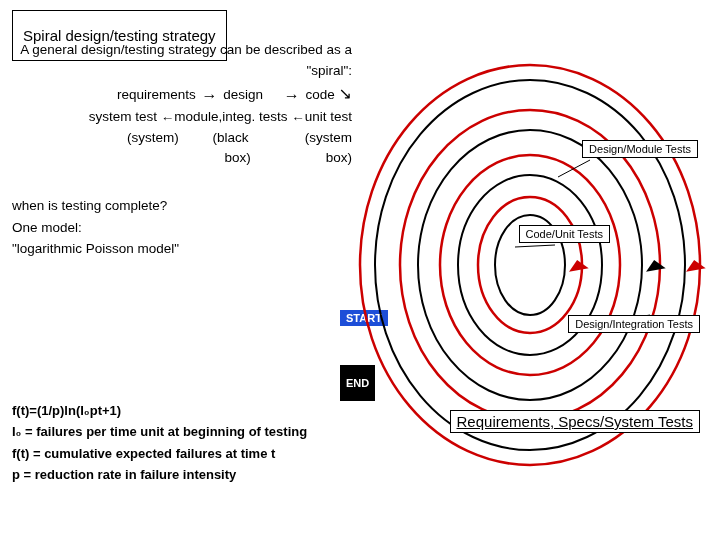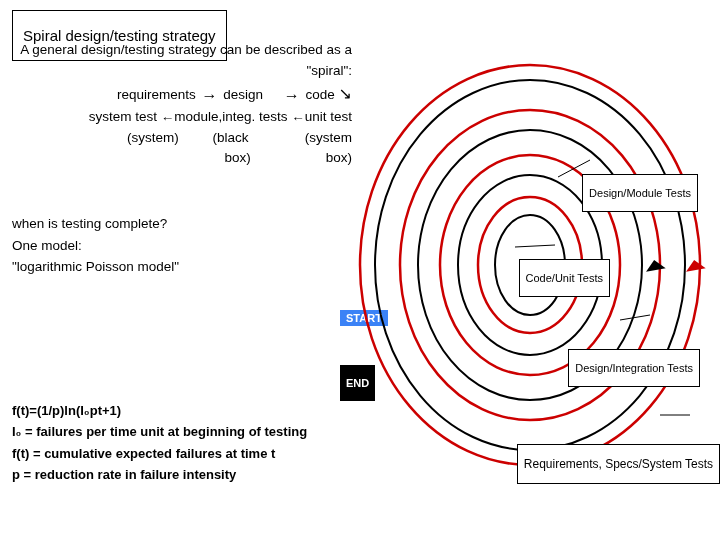--- a/index.html
+++ b/index.html
@@ -31,30 +31,30 @@
     }
 
     .intro-text {
       font-size: 13.5px;
       line-height: 1.55;
     }
 
     .when-testing {
       position: absolute;
       left: 12px;
-      top: 213px;
+      top: 195px;
       font-size: 13.5px;
       line-height: 1.6;
     }
 
     .start-label {
       position: absolute;
       left: 340px;
       top: 310px;
-      background: #3b82f6;
+      background: #1d4ed8;
       color: #fff;
       font-size: 11px;
       font-weight: bold;
       padding: 2px 6px;
     }
 
     .end-label {
       position: absolute;
       left: 340px;
       top: 365px;
@@ -82,44 +82,44 @@
       width: 380px;
       height: 470px;
     }
 
     
     .label-box {
       position: absolute;
       border: 1px solid #000;
       background: #fff;
       font-size: 11px;
-      padding: 12px 6px;
+      padding: 2px 6px;
       white-space: nowrap;
-      margin-top: 34px;
     }
 
     .label-design-module {
       right: 22px;
       top: 110px;
     }
 
     .label-code-unit {
       right: 110px;
       top: 195px;
     }
 
     .label-design-integration {
       right: 20px;
       top: 285px;
     }
 
     .label-requirements {
-      right: 0;
+      right: 20px;
       top: 380px;
-      font-size: 12px;
+      font-size: 15px;
+      text-decoration: underline;
     }
   </style>
 </head>
 <body>
 
 
 
 
 <div class="title-box">Spiral design/testing strategy</div>
 

